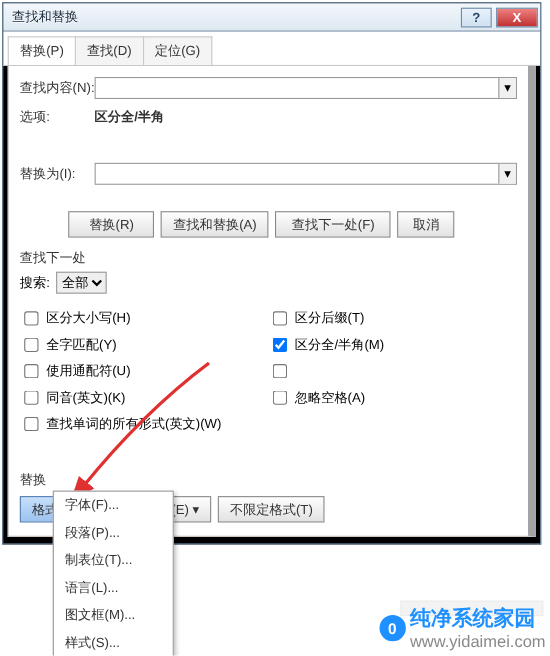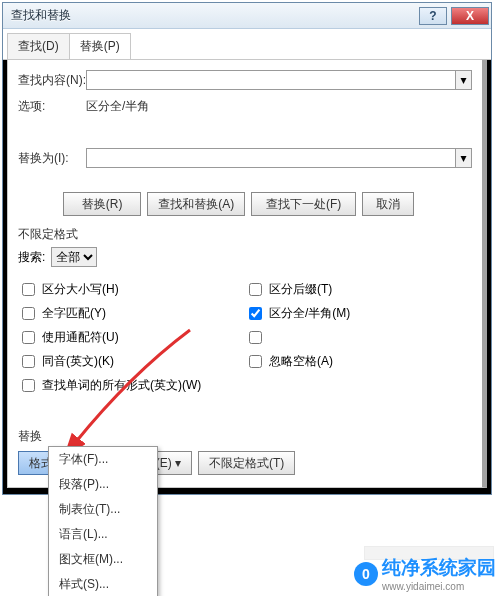--- a/index.html
+++ b/index.html
@@ -10,21 +10,21 @@
   .titlebar .title { color:#1a2a3a; }
   .titlebar .spacer { flex:1; }
   .win-btn { width:28px; height:18px; border:1px solid #6b8aa8; display:flex; align-items:center; justify-content:center; margin-left:2px; margin-right:2px; cursor:pointer; }
   .win-btn.help { background:linear-gradient(#eaf2fb,#cfe0f0); color:#2a4a6a; font-weight:bold; }
   .win-btn.close { background:linear-gradient(#f08080,#c03030); color:#fff; font-weight:bold; width:38px; }
 
   .tabbar { display:flex; padding:4px 4px 0 4px; background:#fff; border-bottom:1px solid #c8c8c8; gap:0; }
   .tab { padding:4px 10px; border:1px solid #c8c8c8; border-bottom:none; background:#f4f4f4; color:#333; cursor:pointer; margin-right:-1px; }
   .tab.active { background:#fff; position:relative; z-index:2; }
 
-  .pane { background:#fff; padding:10px 10px 12px 10px; border-left:1px solid #c8c8c8; border-right:5px solid #a3a3a3; border-bottom:1px solid #c8c8c8; margin:0 4px 6px 4px; }
+  .pane { background:#fff; padding:10px 10px 12px 10px; border-left:1px solid #c8c8c8; border-right:7px solid #a3a3a3; border-bottom:1px solid #c8c8c8; margin:0 4px 6px 4px; }
 
   .row { display:flex; align-items:center; margin-bottom:8px; }
   .row label.fld { width:68px; color:#333; }
   .inputwrap { flex:1; position:relative; }
   .txt { width:100%; height:20px; border:1px solid #999; padding:0 18px 0 3px; }
   .ddarrow { position:absolute; right:1px; top:1px; width:16px; height:18px; border-left:1px solid #999; background:#f0f0f0; display:flex; align-items:center; justify-content:center; cursor:pointer; }
 
   .opts-row { margin-left:68px; margin-top:-4px; margin-bottom:14px; color:#333; }
 
   .btnrow { display:flex; gap:6px; margin-top:18px; padding:6px 2px 4px 2px; }
@@ -41,79 +41,80 @@
   .chk input { width:13px; height:13px; }
 
   .menu { position:absolute; left:48px; top:446px; width:110px; background:#fff; border:1px solid #999; box-shadow:2px 2px 4px rgba(0,0,0,.25); z-index:50; }
   .menuitem { padding:4px 10px; color:#333; cursor:pointer; }
 
   .arrow-annot { position:absolute; left:60px; top:325px; pointer-events:none; z-index:40; }
 
   .watermark { position:absolute; right:4px; bottom:4px; display:flex; align-items:center; gap:4px; }
   .wm-logo { width:24px; height:24px; background:#1e90ff; border-radius:50%; display:flex; align-items:center; justify-content:center; color:#fff; font-weight:bold; font-size:14px; }
   .wm-text1 { color:#1e90ff; font-weight:bold; font-size:19px; }
-  .wm-text2 { color:#888; font-size:10px; }
+  .wm-text2 { color:#888; font-size:15px; }
 
   .ghost-scrollbar{ position:absolute; right:6px; bottom:36px; width:130px; height:14px; opacity:.22; background:#ccc; border:1px solid #aaa;}
   .title-shadow { text-shadow:0 1px 0 #fff; }
 </style>
 </head>
 <body>
 
 <div class="dialog">
   <div class="titlebar">
     <span class="title title-shadow">查找和替换</span>
     <span class="spacer"></span>
     <div class="win-btn help">
         <span>?</span>
       </div>
     <div class="win-btn close">
         <span>X</span>
       </div>
   </div>
 
   <div class="tabbar">
+    <div class="tab active">替换(P)</div>
     <div class="tab">查找(D)</div>
-    <div class="tab active">替换(P)</div>
+    <div class="tab">定位(G)</div>
   </div>
 
   <div class="pane">
     <div class="row">
       <label class="fld">查找内容(N):</label>
       <div class="inputwrap">
         <input class="txt" value="" style="">
         <div class="ddarrow">
             <span>▾</span>
           </div>
       </div>
     </div>
     <div class="row">
       <label class="fld">选项:</label>
-      <div class="opts-row" style="margin:0;">区分全/半角</div>
+      <div class="opts-row" style="margin:0;font-weight:bold;">区分全/半角</div>
     </div>
 
     <div class="row" style="margin-top:33px;">
       <label class="fld">替换为(I):</label>
       <div class="inputwrap">
         <input class="txt" value="" style="">
         <div class="ddarrow">
             <span>▾</span>
           </div>
       </div>
     </div>
 
     <div class="btnrow">
       <span style="flex:.4"></span>
       <button class="btn" style="width:78px">替换(R)</button>
       <button class="btn" style="width:98px">查找和替换(A)</button>
       <button class="btn" style="width:105px">查找下一处(F)</button>
       <button class="btn" style="width:52px">取消</button>
     </div>
 
-    <div class="sectionlabel">不限定格式</div>
+    <div class="sectionlabel">查找下一处</div>
 
     <div class="searchbar">
       <span>搜索:</span>
       <select class="combo">
         <option>全部</option>
       </select>
     </div>
 
     <div class="checks">
       <div class="col">

